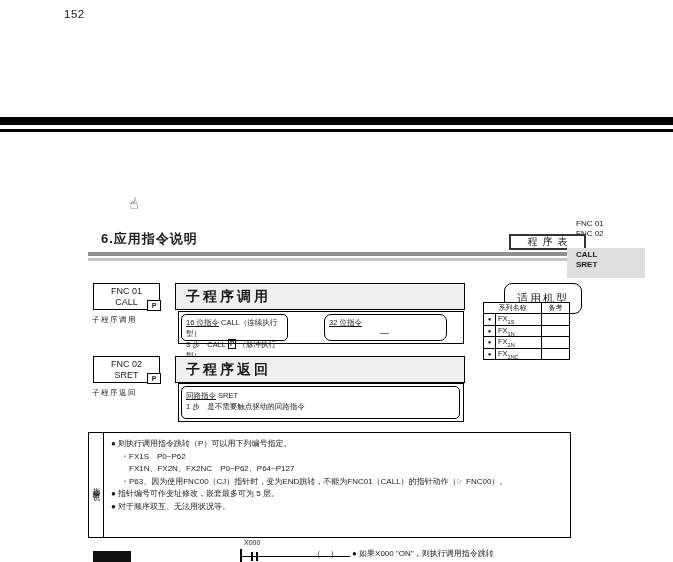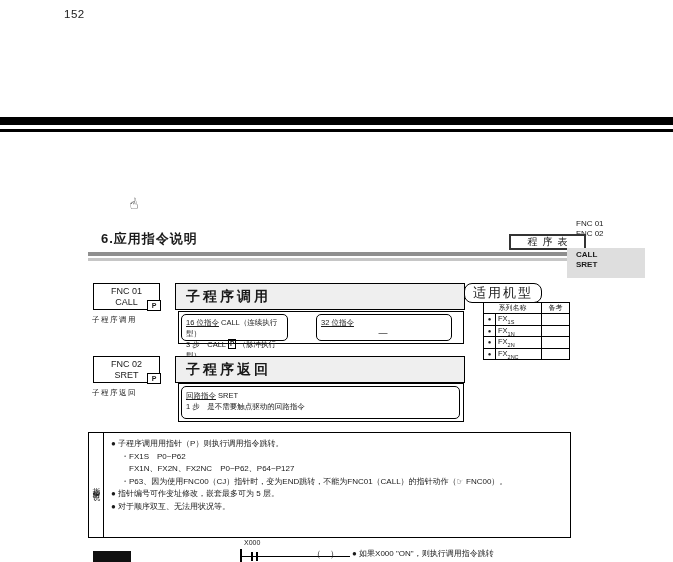--- a/index.html
+++ b/index.html
@@ -48,30 +48,30 @@
                padding-left:10px; font-size:14px; font-weight:bold; letter-spacing:3px; }
   .title-box.t1 { top:283px; }
   .title-box.t2 { top:356px; }
 
   .spec-outer { border:1px solid #000; background:#fff; }
   .spec-outer.s1 { left:178px; top:311px; width:286px; height:33px; }
   .spec-outer.s2 { left:178px; top:383px; width:286px; height:39px; }
   .spec-round { border:1px solid #000; border-radius:5px; font-size:7.5px;
                 line-height:11px; padding:2px 4px; background:#fff; }
   .spec-round.r16 { left:181px; top:314px; width:107px; height:27px; }
-  .spec-round.r32 { left:316px; top:314px; width:136px; height:27px; }
+  .spec-round.r32 { left:324px; top:314px; width:123px; height:27px;border-radius:7px; }
   .spec-round.rs  { left:181px; top:386px; width:279px; height:33px; padding-top:3px; }
   .ul { text-decoration:underline; }
   .pbox { display:inline-block; border:1px solid #000; font-size:6.5px; line-height:8px;
           padding:0 1px; margin:0 2px; vertical-align:1px; font-weight:bold; }
   .dash-line { text-align:center; font-size:9px; letter-spacing:2px; }
 
-  .models-title { left:464px; top:283px; width:78px; height:20px; border:1.2px solid #000;
+  .models-title { left:504px; top:283px; width:78px; height:31px; border:1.2px solid #000;
                   border-radius:8px; display:flex; align-items:center; justify-content:center;
-                  font-size:13px; letter-spacing:2px; background:#fff; }
+                  font-size:11px; letter-spacing:2px; background:#fff; }
   .models-table { left:483px; top:302px; border-collapse:collapse; font-size:7.5px; }
   .models-table td { border:1px solid #000; height:10px; padding:0 2px; background:#fff; }
   .models-table td.mark { width:12px; text-align:center; font-size:6px; }
   .models-table td.name { width:46px; }
   .models-table td.note { width:28px; }
   .models-table td.head { text-align:center; font-size:7px; }
   .models-table sub { font-size:5.5px; }
 
   .notes-box { left:88px; top:432px; width:483px; height:106px; border:1.5px solid #000;
                display:flex; background:#fff; }
@@ -184,21 +184,21 @@
       <span>SRET</span>
     </div>
     <div>1 步　是不需要触点驱动的回路指令</div>
   </div>
 
   <div class="abs notes-box">
     <div class="notes-side">
       <span>指令解说</span>
     </div>
     <div class="notes-content">
-      <div>● 子程序调用用指针（P）则执行调用指令跳转。</div>
+      <div>● 则执行调用指令跳转（P）可以用下列编号指定。</div>
       <div class="indent1">・FX1S　P0~P62</div>
       <div class="indent2">FX1N、FX2N、FX2NC　P0~P62、P64~P127</div>
       <div class="indent1">・P63、因为使用FNC00（CJ）指针时，变为END跳转，不能为FNC01（CALL）的指针动作（☞ FNC00）。</div>
       <div>● 指针编号可作变址修改，嵌套最多可为 5 层。</div>
       <div>● 对于顺序双互、无法用状况等。</div>
     </div>
   </div>
 
   <div class="abs example-tab"></div>
   <div class="abs ladder-label">X000</div>

